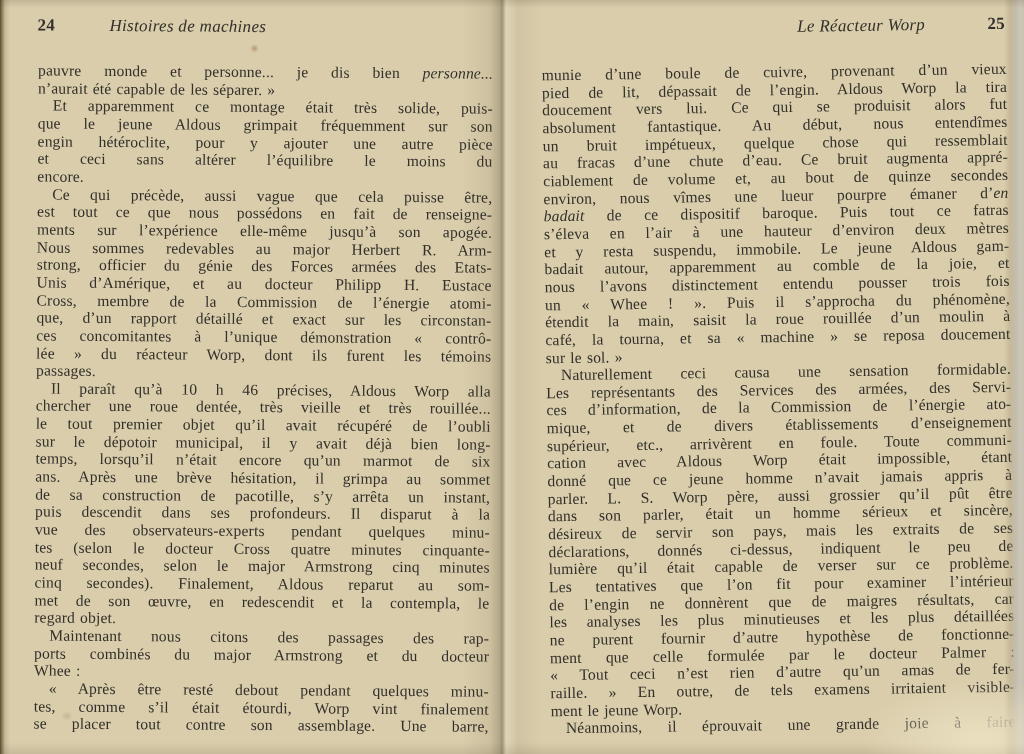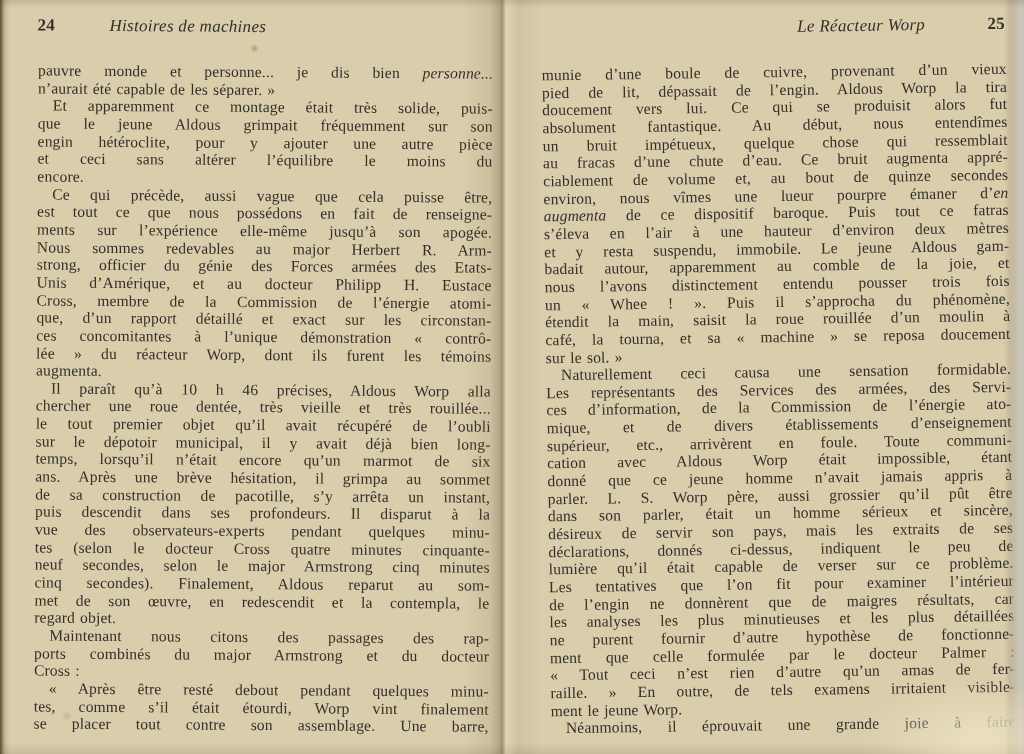--- a/index.html
+++ b/index.html
@@ -117,42 +117,42 @@
             <div class="line indent"><span>Ce qui précède, aussi vague que cela puisse être,</span></div>
             <div class="line"><span>est tout ce que nous possédons en fait de renseigne-</span></div>
             <div class="line"><span>ments sur l’expérience elle-même jusqu’à son apogée.</span></div>
             <div class="line"><span>Nous sommes redevables au major Herbert R. Arm-</span></div>
             <div class="line"><span>strong, officier du génie des Forces armées des Etats-</span></div>
             <div class="line"><span>Unis d’Amérique, et au docteur Philipp H. Eustace</span></div>
             <div class="line"><span>Cross, membre de la Commission de l’énergie atomi-</span></div>
             <div class="line"><span>que, d’un rapport détaillé et exact sur les circonstan-</span></div>
             <div class="line"><span>ces concomitantes à l’unique démonstration « contrô-</span></div>
             <div class="line"><span>lée » du réacteur Worp, dont ils furent les témoins</span></div>
-            <div class="line endline"><span>augmenta.</span></div>
+            <div class="line endline"><span>passages.</span></div>
           </div>
           <div class="para">
             <div class="line indent"><span>Il paraît qu’à 10 h 46 précises, Aldous Worp alla</span></div>
             <div class="line"><span>chercher une roue dentée, très vieille et très rouillée...</span></div>
             <div class="line"><span>le tout premier objet qu’il avait récupéré de l’oubli</span></div>
             <div class="line"><span>sur le dépotoir municipal, il y avait déjà bien long-</span></div>
             <div class="line"><span>temps, lorsqu’il n’était encore qu’un marmot de six</span></div>
             <div class="line"><span>ans. Après une brève hésitation, il grimpa au sommet</span></div>
             <div class="line"><span>de sa construction de pacotille, s’y arrêta un instant,</span></div>
             <div class="line"><span>puis descendit dans ses profondeurs. Il disparut à la</span></div>
             <div class="line"><span>vue des observateurs-experts pendant quelques minu-</span></div>
             <div class="line"><span>tes (selon le docteur Cross quatre minutes cinquante-</span></div>
             <div class="line"><span>neuf secondes, selon le major Armstrong cinq minutes</span></div>
             <div class="line"><span>cinq secondes). Finalement, Aldous reparut au som-</span></div>
             <div class="line"><span>met de son œuvre, en redescendit et la contempla, le</span></div>
             <div class="line endline"><span>regard objet.</span></div>
           </div>
           <div class="para">
             <div class="line indent"><span>Maintenant nous citons des passages des rap-</span></div>
             <div class="line"><span>ports combinés du major Armstrong et du docteur</span></div>
-            <div class="line endline"><span>Cross :</span></div>
+            <div class="line endline"><span>Whee :</span></div>
           </div>
           <div class="para">
             <div class="line indent"><span>« Après être resté debout pendant quelques minu-</span></div>
             <div class="line"><span>tes, comme s’il était étourdi, Worp vint finalement</span></div>
             <div class="line"><span>se placer tout contre son assemblage. Une barre,</span></div>
           </div>
         </div>
     </div>
   </div>
 
@@ -165,21 +165,21 @@
       <div class="body br">
           <div class="para">
             <div class="line"><span>munie d’une boule de cuivre, provenant d’un vieux</span></div>
             <div class="line"><span>pied de lit, dépassait de l’engin. Aldous Worp la tira</span></div>
             <div class="line"><span>doucement vers lui. Ce qui se produisit alors fut</span></div>
             <div class="line"><span>absolument fantastique. Au début, nous entendîmes</span></div>
             <div class="line"><span>un bruit impétueux, quelque chose qui ressemblait</span></div>
             <div class="line"><span>au fracas d’une chute d’eau. Ce bruit augmenta appré-</span></div>
             <div class="line"><span>ciablement de volume et, au bout de quinze secondes</span></div>
             <div class="line"><span>environ, nous vîmes une lueur pourpre émaner d’</span><span class="it">en</span></div>
-            <div class="line"><span class="it">augmenta</span><span> de ce dispositif baroque. Puis tout ce fatras</span></div>
+            <div class="line"><span class="it">badait</span><span> de ce dispositif baroque. Puis tout ce fatras</span></div>
             <div class="line"><span>s’éleva en l’air à une hauteur d’environ deux mètres</span></div>
             <div class="line"><span>et y resta suspendu, immobile. Le jeune Aldous gam-</span></div>
             <div class="line"><span>badait autour, apparemment au comble de la joie, et</span></div>
             <div class="line"><span>nous l’avons distinctement entendu pousser trois fois</span></div>
             <div class="line"><span>un « Whee ! ». Puis il s’approcha du phénomène,</span></div>
             <div class="line"><span>étendit la main, saisit la roue rouillée d’un moulin à</span></div>
             <div class="line"><span>café, la tourna, et sa « machine » se reposa doucement</span></div>
             <div class="line endline"><span>sur le sol. »</span></div>
           </div>
           <div class="para">

